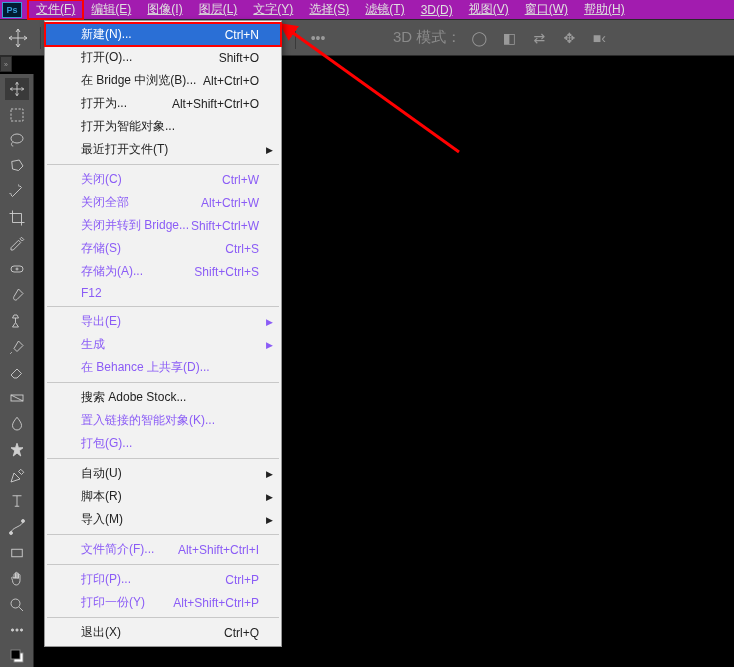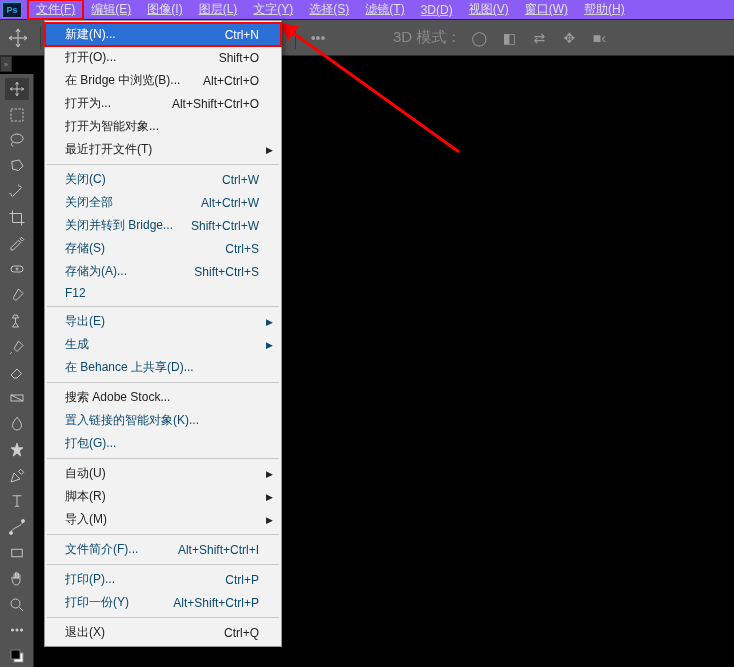--- a/index.html
+++ b/index.html
@@ -11,21 +11,21 @@
     font-size: 12px;
     color: #d0d0d0;
     overflow: hidden;
     position: relative;
   }
   
   .menubar {
     display: flex;
     align-items: center;
     height: 20px;
-    background: #8b5cf6;
+    background: #a21caf;
     border-bottom: 1px solid #2a2a2a;
     padding-left: 2px;
   }
   .ps-logo {
     width: 20px; height: 16px;
     background: #001c33;
     border: 1px solid #3a9dd9;
     color: #3a9dd9;
     font-size: 9px;
     font-weight: bold;
@@ -104,26 +104,26 @@
     border: 1px solid #979797;
     box-shadow: 2px 2px 6px rgba(0,0,0,0.4);
     z-index: 100;
     color: #222;
     padding: 2px 0;
   }
   .dd-item {
     display: flex;
     align-items: center;
     justify-content: space-between;
-    padding: 3px 22px 3px 20px;
+    padding: 3px 22px 3px 36px;
     font-size: 12px;
     position: relative;
     cursor: default;
   }
-  .dd-item.disabled { color: #0c4a6e; }
+  .dd-item.disabled { color: #8b5cf6; }
   .dd-item.highlight {
     background: #2a6fd6;
     color: #fff;
     outline: 2px solid #ff0000;
     outline-offset: -1px;
   }
   .dd-item .arrow {
     position: absolute;
     right: 8px;
     font-size: 9px;

